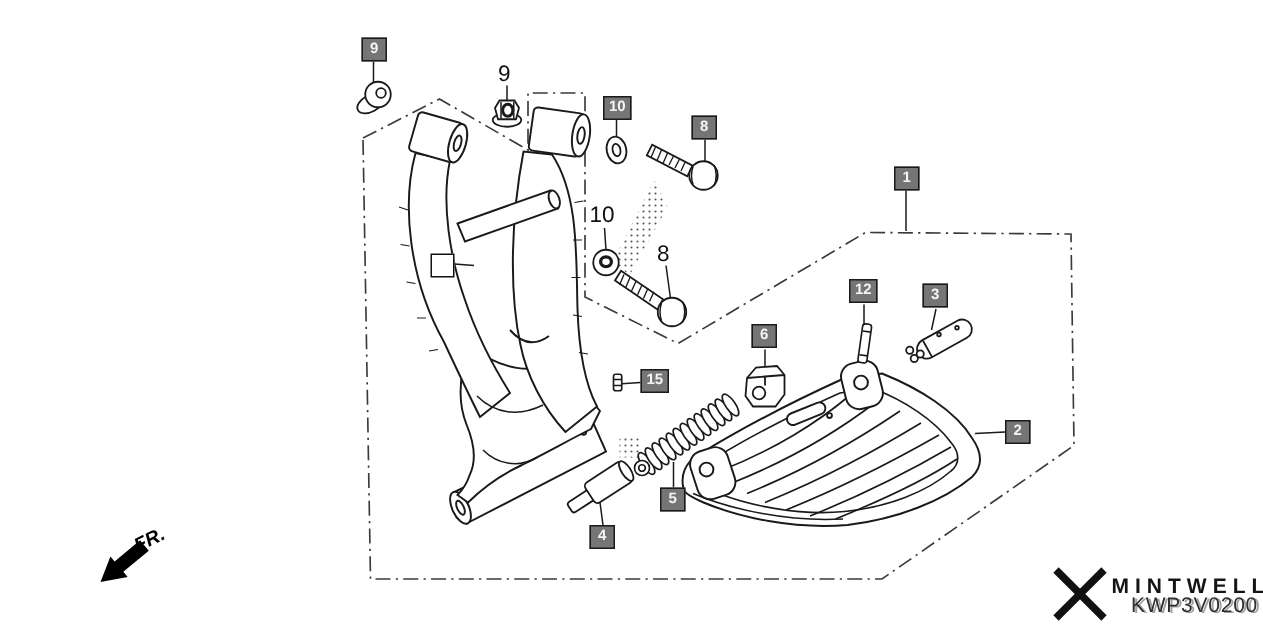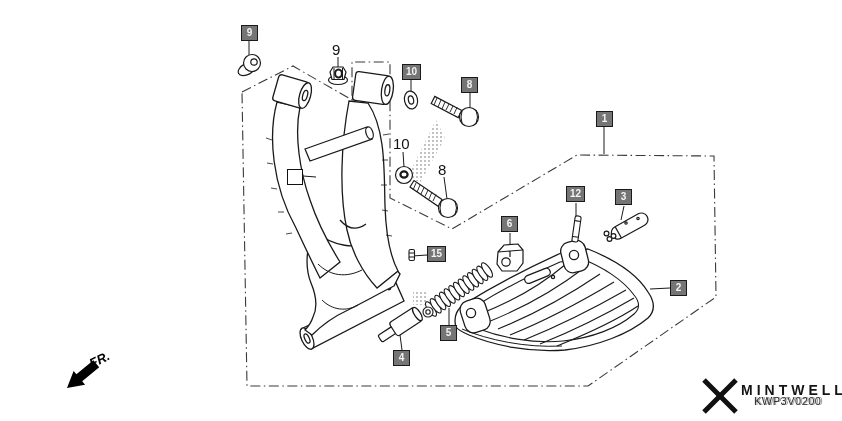--- a/index.html
+++ b/index.html
@@ -8,21 +8,21 @@
   .stage svg{position:absolute;left:0;top:0;z-index:1;}
   .cbox{position:absolute;z-index:3;height:14px;min-width:9px;padding:0 3px;
         background:#757575;border:1px solid #1a1a1a;color:#f4f4f4;
         font-size:10px;font-weight:bold;line-height:14px;text-align:center;cursor:pointer;}
   .blankbox{position:absolute;z-index:3;width:14px;height:14px;background:#fff;border:1.6px solid #111;}
   .pnum{position:absolute;z-index:2;color:#111;font-size:15px;line-height:15px;}
   .fr-label{position:absolute;left:89px;top:352px;z-index:3;color:#000;
             font-size:13px;font-weight:bold;font-style:italic;transform:rotate(-26deg);}
   .brand{position:absolute;left:741px;top:382px;z-index:3;color:#141414;
          font-size:14px;font-weight:600;letter-spacing:4px;}
-  .pcode{position:absolute;left:754px;top:395px;z-index:2;color:#2e2e2e;font-size:11px;
+  .pcode{position:absolute;left:754px;top:395px;z-index:2;color:#2e2e2e;font-size:14px;
          letter-spacing:.5px;text-shadow:1.6px .4px 0 rgba(40,40,40,.45);}
 </style>
 </head>
 <body>
 
 <div class="stage">
 
 <svg width="842" height="421" viewBox="0 0 842 421">
   <defs>
     <pattern id="stip" width="4" height="4" patternUnits="userSpaceOnUse">

